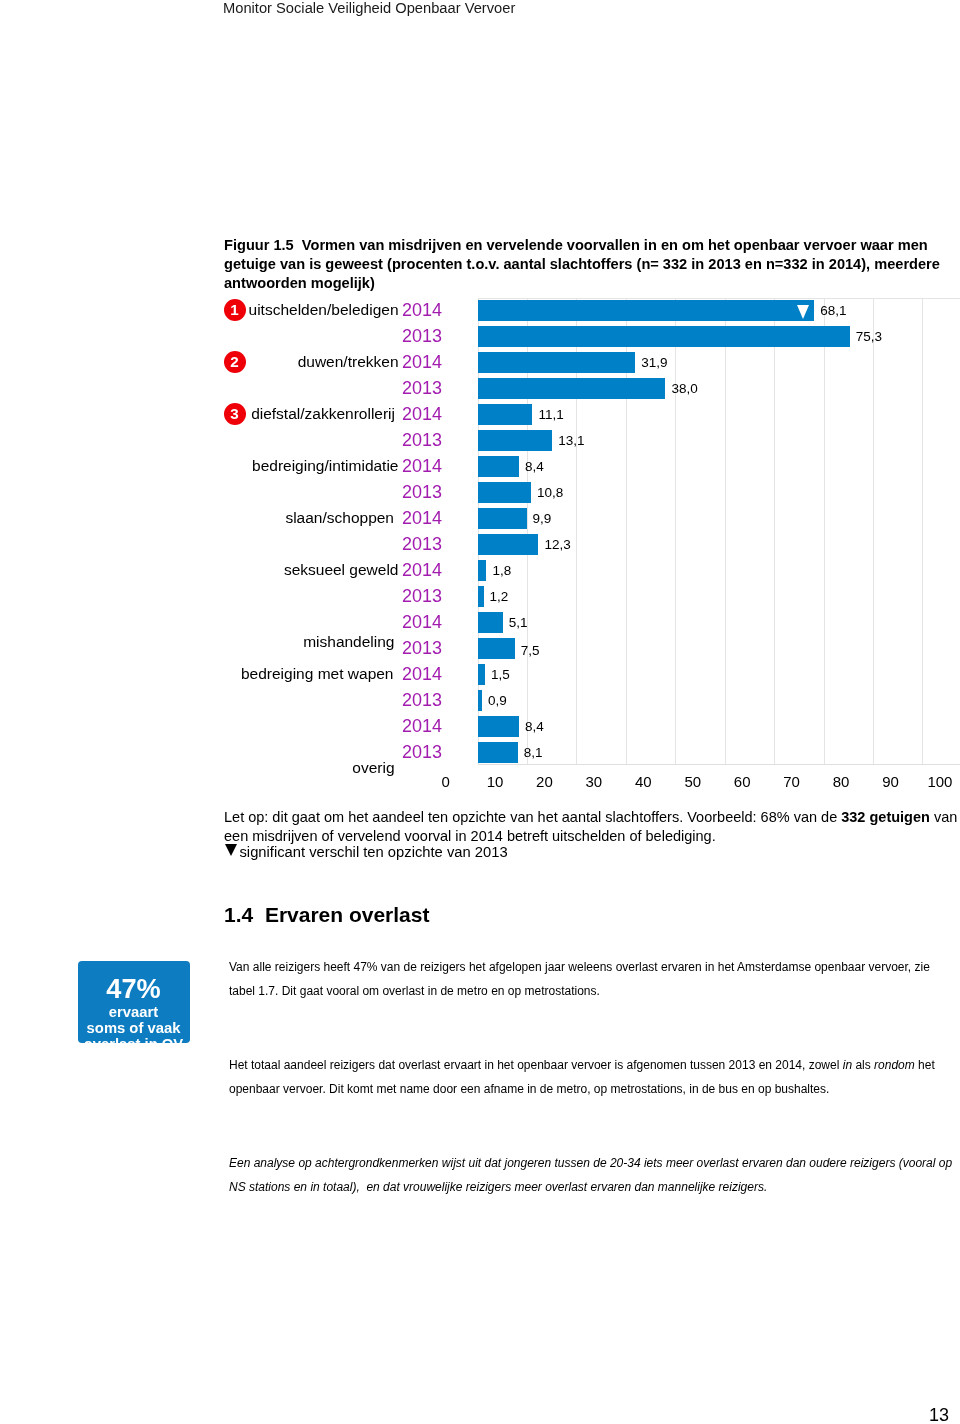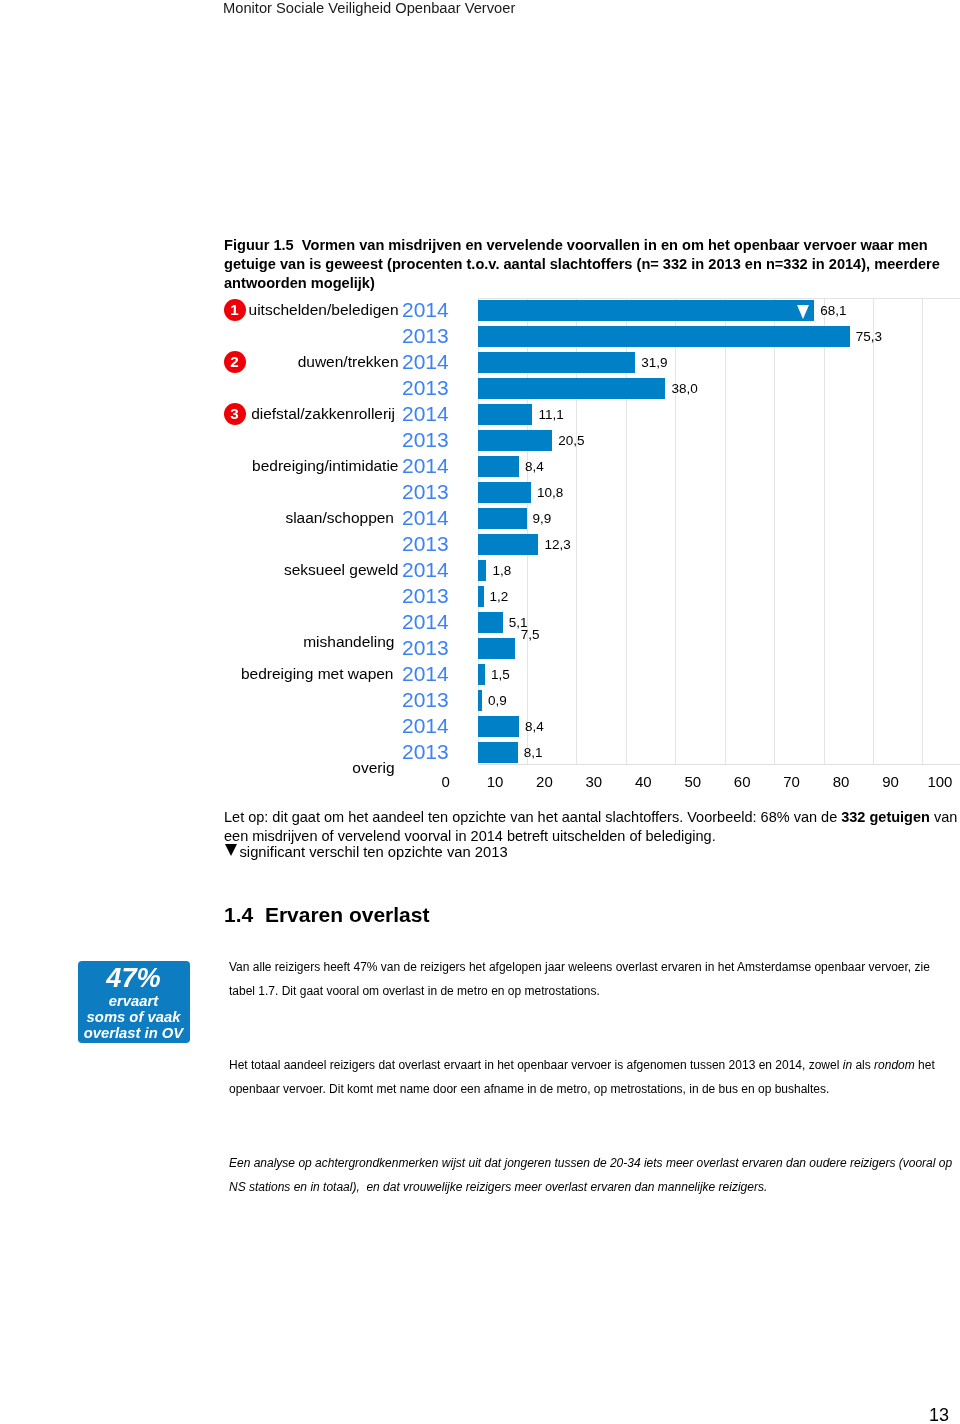--- a/index.html
+++ b/index.html
@@ -14,35 +14,35 @@
 
   
   #chart{position:absolute;left:0;top:0;width:960px;height:1424px;}
   .chart-plot{position:absolute;left:445.6px;top:297.7px;width:494.3px;height:467.7px;margin-left:32px;}
   .gridline{position:absolute;top:0;height:467.7px;width:1px;background:#e4e4e4;}
   .axis-bottom{position:absolute;left:0;width:494.3px;bottom:0;height:1px;background:#e0e0e0;}
   .axis-top{position:absolute;left:0;width:494.3px;top:0;height:1px;background:#e4e4e4;}
   .bar{position:absolute;background:#0080c7;height:20.6px;left:0;}
   .bar-value{position:absolute;font-size:13.5px;color:#000;white-space:nowrap;line-height:20.6px;height:20.6px;}
   .row-label{position:absolute;font-size:15.5px;color:#000;white-space:nowrap;height:20.6px;line-height:20.6px;text-align:right;right:0;}
-  .row-year{position:absolute;font-size:21px;color:#3b82f6;white-space:nowrap;height:20.6px;line-height:20.6px;text-align:center;width:34px;}
+  .row-year{position:absolute;font-size:18px;color:#a21caf;white-space:nowrap;height:20.6px;line-height:20.6px;text-align:center;width:34px;}
   .badge{position:absolute;width:22px;height:22px;border-radius:50%;background:#ef0009;color:#fff;font-size:15.2px;font-weight:bold;text-align:center;line-height:22px;font-family:"Liberation Sans",sans-serif;}
   .xtick{position:absolute;font-size:15px;line-height:17px;color:#000;text-align:center;width:60px;}
   .sigmark{position:absolute;width:0;height:0;border-left:6.4px solid transparent;border-right:6.4px solid transparent;border-top:14.5px solid #fff;}
 
   
   #figure-note{position:absolute;left:224px;top:807.8px;width:738px;font-size:14.5px;line-height:19px;color:#000;}
   #sig-note{position:absolute;left:224px;top:843px;font-size:14.75px;line-height:19px;color:#000;white-space:nowrap;}
   .tri-inline{display:inline-block;width:0;height:0;border-left:6.15px solid transparent;border-right:6.15px solid transparent;border-top:12.9px solid #000;position:relative;top:-0.8px;margin-right:2.2px;margin-left:1.3px;}
 
   
   #sec-heading{position:absolute;left:224px;top:902px;font-size:21px;line-height:25px;font-weight:bold;letter-spacing:0px;}
 
   .callout{position:absolute;background:#0d7cc0;color:#fff;font-weight:bold;box-sizing:border-box;}
-  #callout-1{left:77.5px;top:961px;width:112px;height:82px;border-radius:4px;padding-top:2px;text-align:center;font-style:italic;}
+  #callout-1{left:77.5px;top:961px;width:112px;height:82px;border-radius:4px;padding-top:13px;text-align:center;}
   #callout-1 .big{font-size:27.2px;line-height:29.5px;}
   #callout-1 .sub{font-size:14.8px;line-height:16px;}
   #callout-2{left:0px;top:1055px;width:189px;height:99px;border-radius:10px;padding:7px 0 0 10px;font-size:14.5px;line-height:17.4px;}
 
   .para{position:absolute;left:229px;width:730px;font-size:12px;line-height:24px;color:#000;}
   #para-1{top:955px;}
   #para-2{top:1052.5px;}
   #para-3{top:1150.8px;font-style:italic;}
 </style>
 </head>
@@ -72,37 +72,37 @@
         <div class="bar-value" style="left: 342.618px; top: 3.69165px;">68,1</div>
         <div class="bar" style="top: 28.6749px; width: 372.208px; background: rgb(0, 128, 199);"></div>
         <div class="bar-value" style="left: 378.208px; top: 29.6749px;">75,3</div>
         <div class="bar" style="top: 54.6582px; width: 157.682px; background: rgb(0, 128, 199);"></div>
         <div class="bar-value" style="left: 163.682px; top: 55.6582px;">31,9</div>
         <div class="bar" style="top: 80.6415px; width: 187.834px; background: rgb(0, 128, 199);"></div>
         <div class="bar-value" style="left: 193.834px; top: 81.6415px;">38,0</div>
         <div class="bar" style="top: 106.625px; width: 54.8673px; background: rgb(0, 128, 199);"></div>
         <div class="bar-value" style="left: 60.8673px; top: 107.625px;">11,1</div>
         <div class="bar" style="top: 132.608px; width: 74.6393px; background: rgb(0, 128, 199);"></div>
-        <div class="bar-value" style="left: 80.6393px; top: 133.608px;">20,5</div>
+        <div class="bar-value" style="left: 80.6393px; top: 133.608px;">13,1</div>
         <div class="bar" style="top: 158.591px; width: 41.5212px; background: rgb(0, 128, 199);"></div>
         <div class="bar-value" style="left: 47.5212px; top: 159.591px;">8,4</div>
         <div class="bar" style="top: 184.575px; width: 53.3844px; background: rgb(0, 128, 199);"></div>
         <div class="bar-value" style="left: 59.3844px; top: 185.575px;">10,8</div>
         <div class="bar" style="top: 210.558px; width: 48.9357px; background: rgb(0, 128, 199);"></div>
         <div class="bar-value" style="left: 54.9357px; top: 211.558px;">9,9</div>
         <div class="bar" style="top: 236.541px; width: 60.7989px; background: rgb(0, 128, 199);"></div>
         <div class="bar-value" style="left: 66.7989px; top: 237.541px;">12,3</div>
         <div class="bar" style="top: 262.525px; width: 8.8974px; background: rgb(0, 128, 199);"></div>
         <div class="bar-value" style="left: 14.8974px; top: 263.525px;">1,8</div>
         <div class="bar" style="top: 288.508px; width: 5.9316px; background: rgb(0, 128, 199);"></div>
         <div class="bar-value" style="left: 11.9316px; top: 289.508px;">1,2</div>
         <div class="bar" style="top: 314.491px; width: 25.2093px; background: rgb(0, 128, 199);"></div>
         <div class="bar-value" style="left: 31.2093px; top: 315.491px;">5,1</div>
         <div class="bar" style="top: 340.475px; width: 37.0725px; background: rgb(0, 128, 199);"></div>
-        <div class="bar-value" style="left: 43.0725px; top: 327px;">7,5</div>
+        <div class="bar-value" style="left: 43.0725px; top: 343px;">7,5</div>
         <div class="bar" style="top: 366.458px; width: 7.4145px; background: rgb(0, 128, 199);"></div>
         <div class="bar-value" style="left: 13.4145px; top: 367.458px;">1,5</div>
         <div class="bar" style="top: 392.441px; width: 4.4487px; background: rgb(0, 128, 199);"></div>
         <div class="bar-value" style="left: 10.4487px; top: 393.441px;">0,9</div>
         <div class="bar" style="top: 418.424px; width: 41.5212px; background: rgb(0, 128, 199);"></div>
         <div class="bar-value" style="left: 47.5212px; top: 419.424px;">8,4</div>
         <div class="bar" style="top: 444.408px; width: 40.0383px; background: rgb(0, 128, 199);"></div>
         <div class="bar-value" style="left: 46.0383px; top: 445.408px;">8,1</div>
       </div>
       <div class="row-year" style="left: 402px; top: 300.392px;">2014</div>

